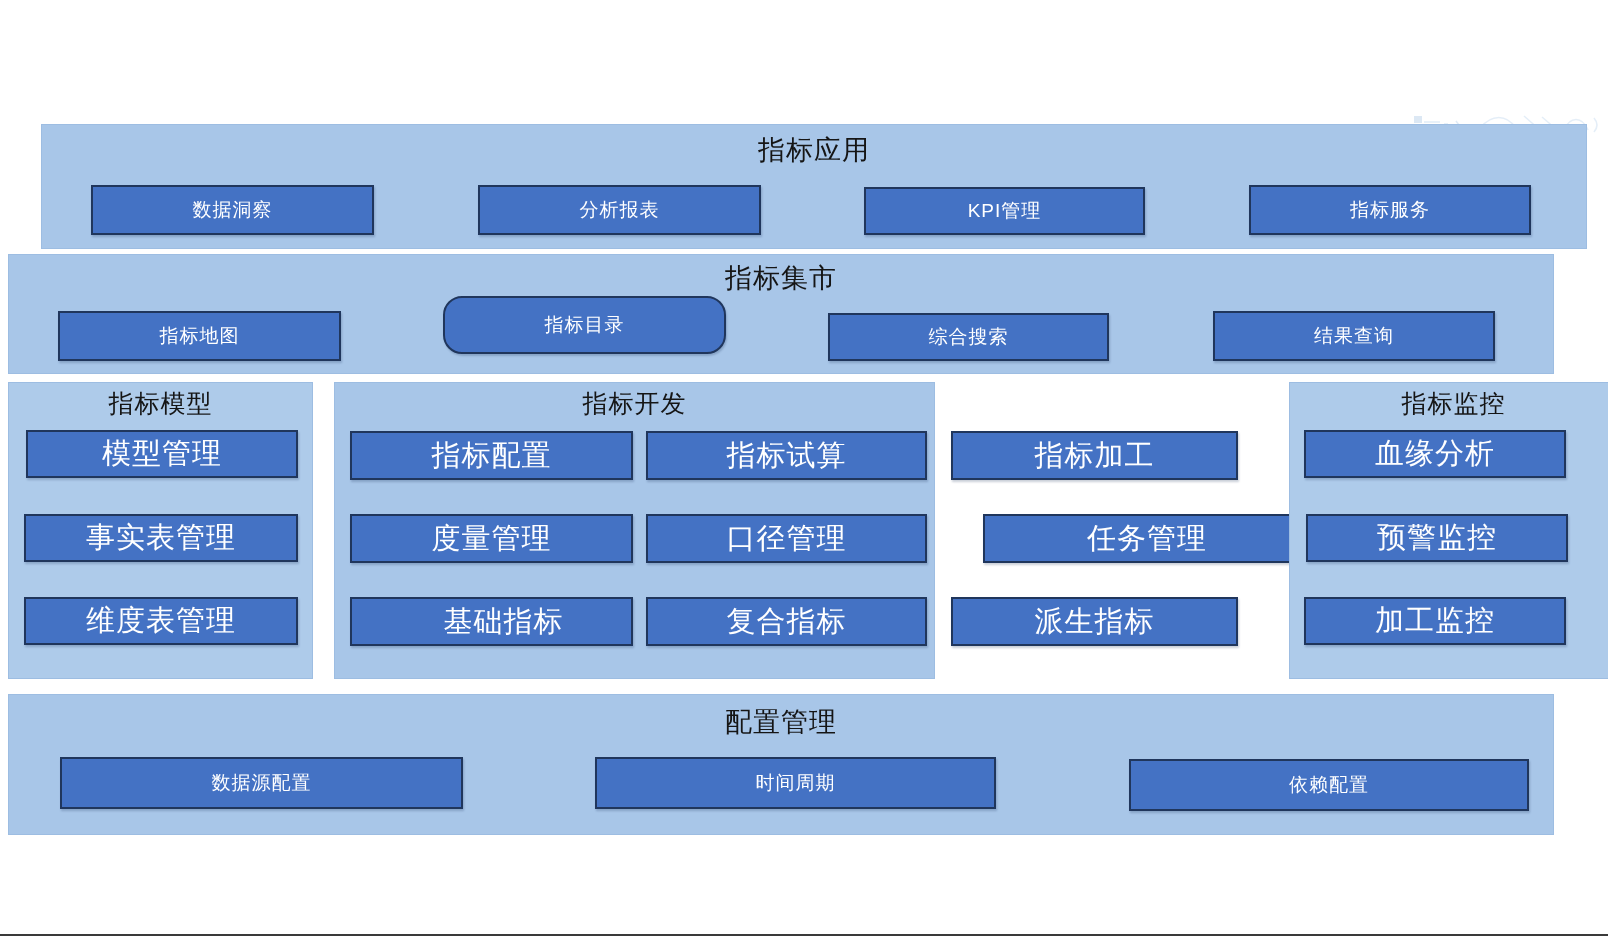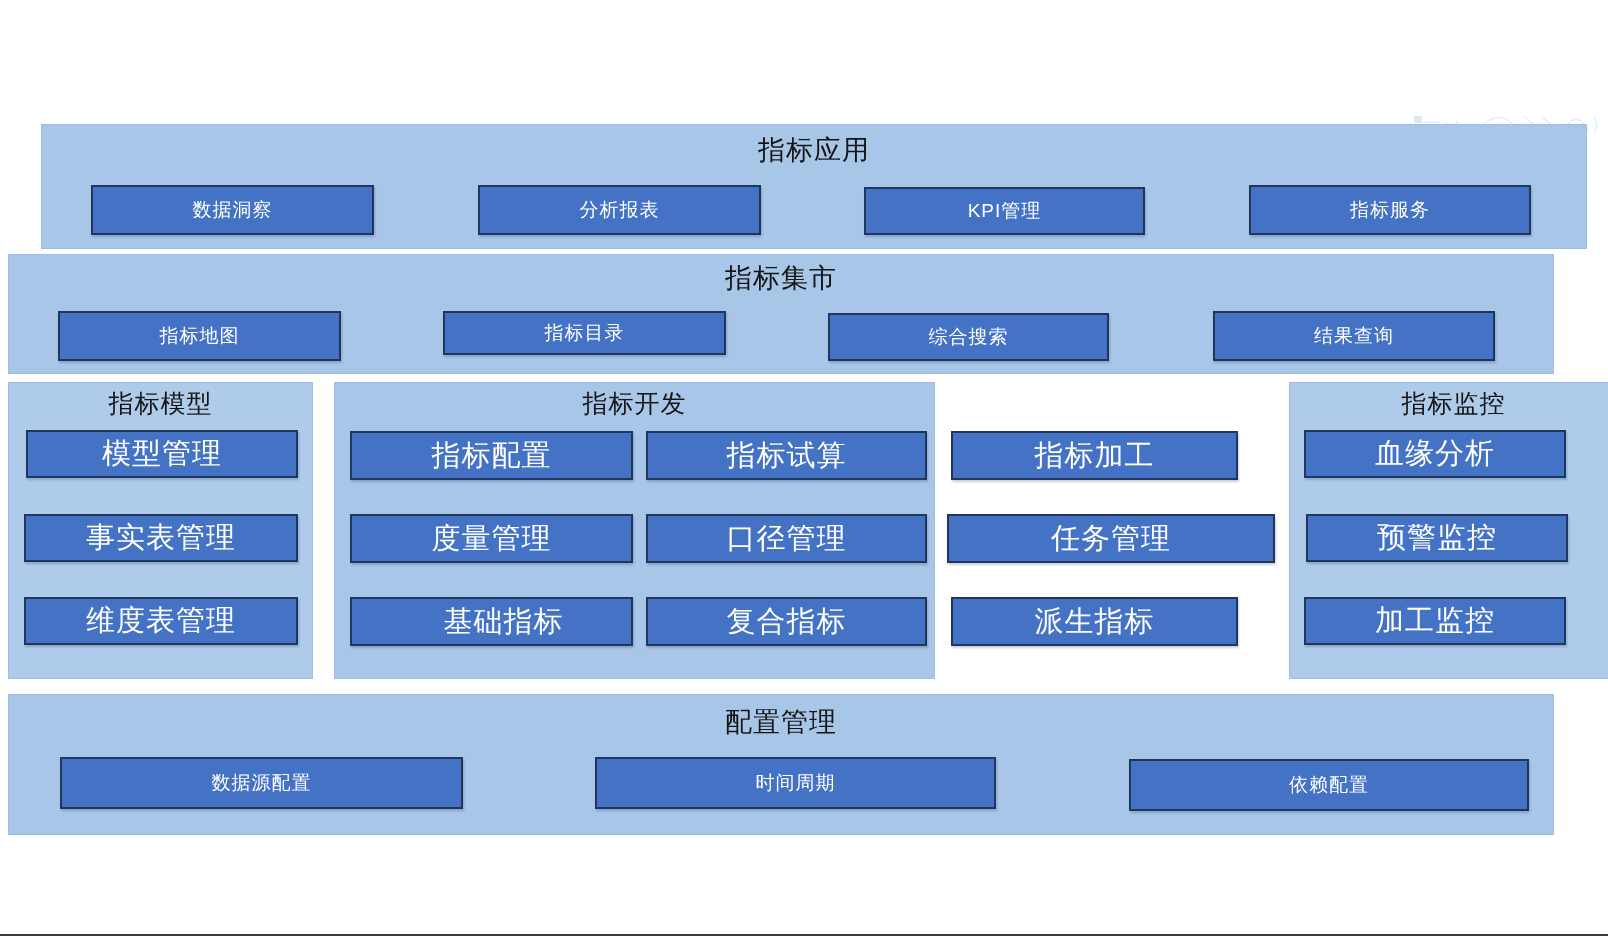--- a/index.html
+++ b/index.html
@@ -111,41 +111,41 @@
     <div class="panel-title" style="top:12px;">指标应用</div>
     <div class="box" style="left:49px;  top:60px; width:283px; height:50px;">数据洞察</div>
     <div class="box" style="left:436px; top:60px; width:283px; height:50px;">分析报表</div>
     <div class="box" style="left:822px; top:62px; width:281px; height:48px;">KPI管理</div>
     <div class="box" style="left:1207px;top:60px; width:282px; height:50px;">指标服务</div>
   </div>
 
   <div class="panel" id="layer-mart">
     <div class="panel-title" style="top:10px;">指标集市</div>
     <div class="box" style="left:49px;  top:56px; width:283px; height:50px;">指标地图</div>
-    <div class="box" style="left:434px; top:56px; width:283px; height:44px;">指标目录</div>
+    <div class="box" style="left:434px; top:41px; width:283px; height:58px;border-radius:19px;">指标目录</div>
     <div class="box" style="left:819px; top:58px; width:281px; height:48px;">综合搜索</div>
     <div class="box" style="left:1204px;top:56px; width:282px; height:50px;">结果查询</div>
   </div>
 
   <div class="panel panel-light" id="col-model">
     <div class="panel-title sub" style="top:8px;">指标模型</div>
     <div class="box sm" style="left:17px; top:47px;  width:272px; height:48px;">模型管理</div>
     <div class="box sm" style="left:15px; top:131px; width:274px; height:48px;">事实表管理</div>
     <div class="box sm" style="left:15px; top:214px; width:274px; height:48px;">维度表管理</div>
   </div>
 
   <div class="panel" id="col-dev">
     <div class="panel-title sub" style="top:8px;">指标开发</div>
     <div class="box sm" style="left:15px;  top:48px;  width:283px; height:49px;">指标配置</div>
     <div class="box sm" style="left:311px; top:48px;  width:281px; height:49px;">指标试算</div>
     <div class="box sm" style="left:616px; top:48px;  width:287px; height:49px;">指标加工</div>
 
     <div class="box sm" style="left:15px;  top:131px; width:283px; height:49px;">度量管理</div>
     <div class="box sm" style="left:311px; top:131px; width:281px; height:49px;">口径管理</div>
-    <div class="box sm" style="left:612px; top:131px; width:328px; height:49px;">任务管理</div>
+    <div class="box sm" style="left:648px; top:131px; width:328px; height:49px;">任务管理</div>
 
     <div class="box sm" style="left:15px;  top:214px; width:283px; height:49px;padding-left:24px;">基础指标</div>
     <div class="box sm" style="left:311px; top:214px; width:281px; height:49px;">复合指标</div>
     <div class="box sm" style="left:616px; top:214px; width:287px; height:49px;">派生指标</div>
   </div>
 
   <div class="panel panel-light" id="col-monitor">
     <div class="panel-title sub" style="top:8px;">指标监控</div>
     <div class="box sm" style="left:14px; top:47px;  width:262px; height:48px;">血缘分析</div>
     <div class="box sm" style="left:16px; top:131px; width:262px; height:48px;">预警监控</div>

